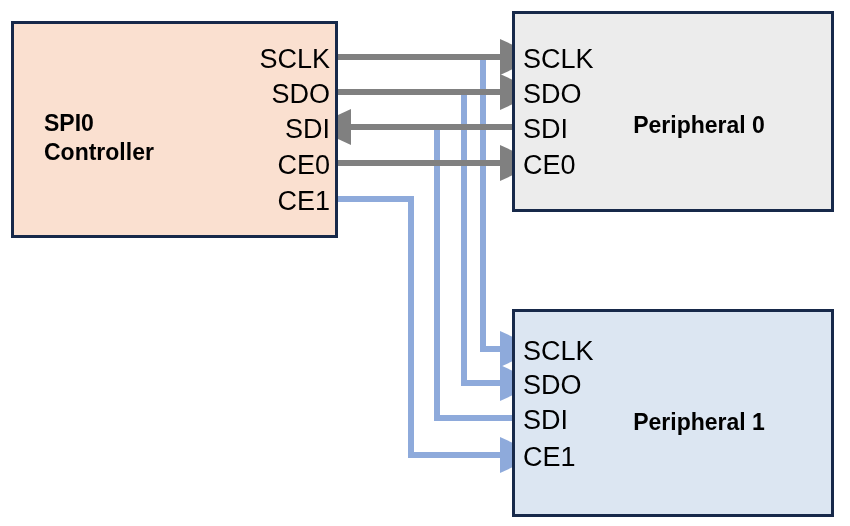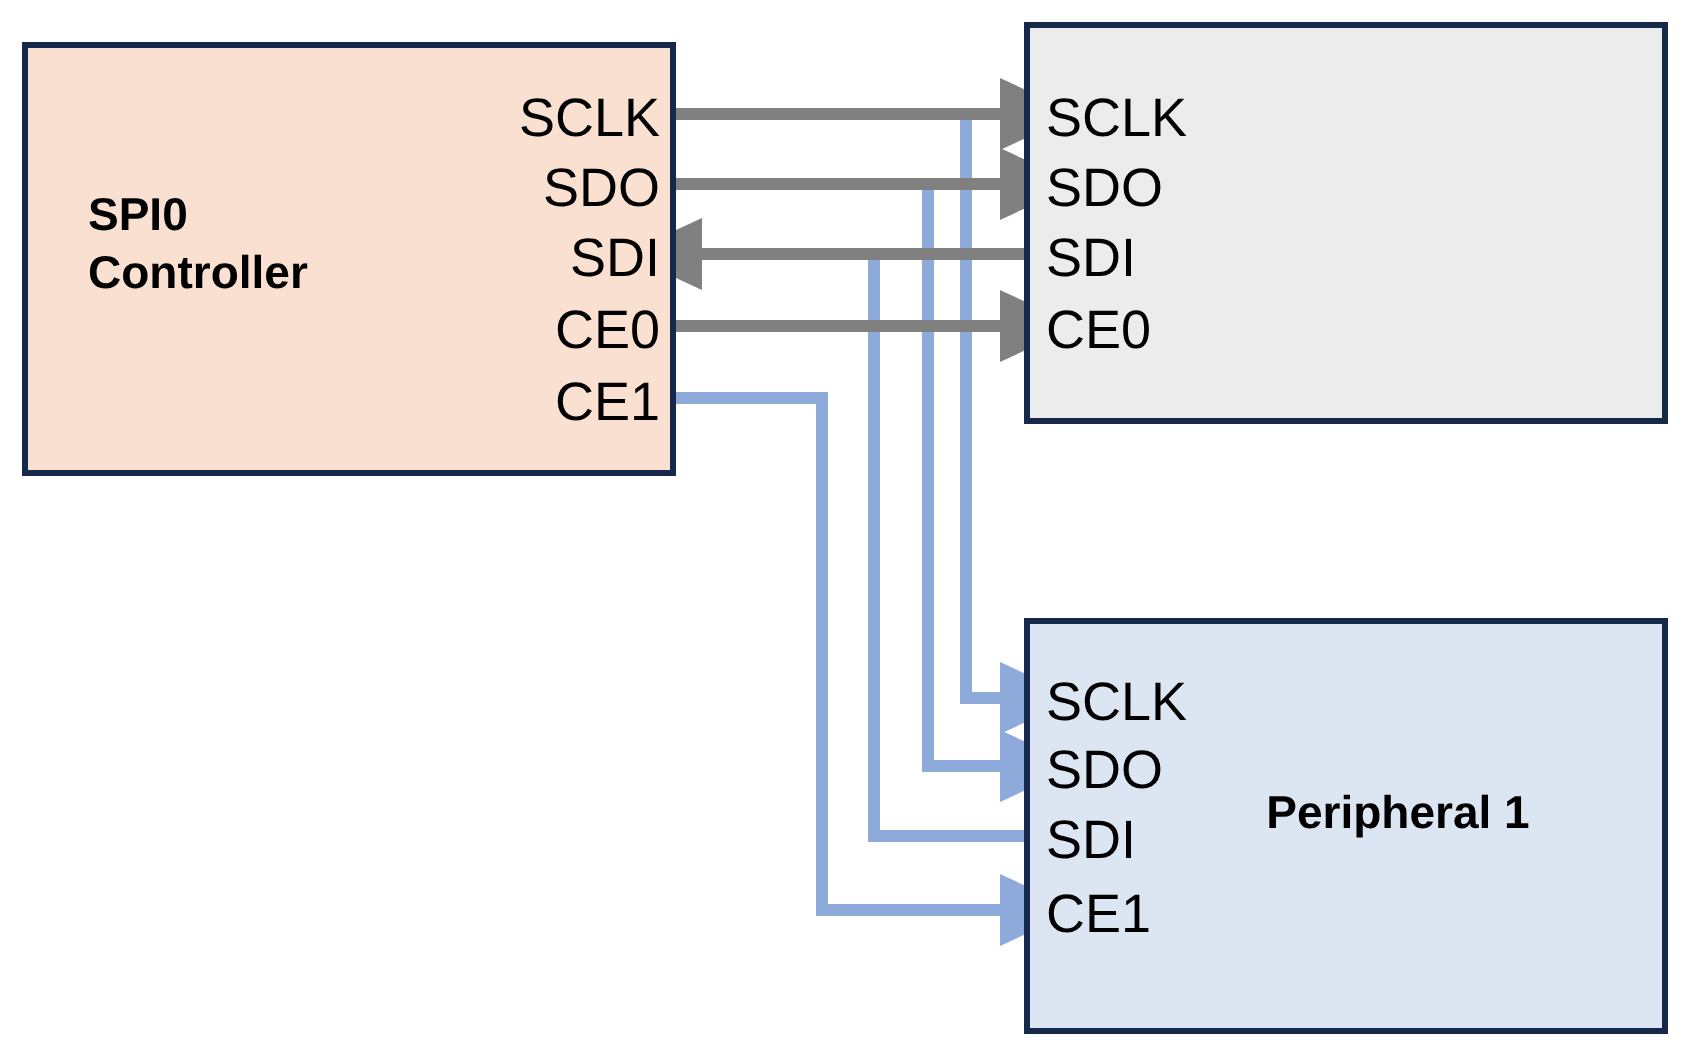--- a/index.html
+++ b/index.html
@@ -41,20 +41,21 @@
     height: 208px;
     background: #dce6f2;
   }
   .block-title {
     position: absolute;
     font-weight: bold;
     font-size: 23px;
     color: #000000;
     line-height: 1.25;
     white-space: pre-line;
+    margin-top: 16px;
   }
   #controller-title {
     left: 44px;
     top: 93px;
     text-align: left;
   }
   #peripheral0-title {
     left: 512px;
     top: 95px;
     width: 322px;
@@ -139,20 +140,21 @@
   <div class="block-title" id="controller-title">SPI0
 Controller</div>
 
   <div class="pin-label pin-right" style="left:220px; top:46px;">SCLK</div>
   <div class="pin-label pin-right" style="left:220px; top:81px;">SDO</div>
   <div class="pin-label pin-right" style="left:220px; top:116px;">SDI</div>
   <div class="pin-label pin-right" style="left:220px; top:152px;">CE0</div>
   <div class="pin-label pin-right" style="left:220px; top:188px;">CE1</div>
 
   <div class="block" id="peripheral0-block"></div>
+  <div class="block-title" id="peripheral0-title">Peripheral 0</div>
 
   <div class="pin-label pin-left" style="left:523px; top:46px;">SCLK</div>
   <div class="pin-label pin-left" style="left:523px; top:81px;">SDO</div>
   <div class="pin-label pin-left" style="left:523px; top:116px;">SDI</div>
   <div class="pin-label pin-left" style="left:523px; top:152px;">CE0</div>
 
   <div class="block" id="peripheral1-block"></div>
   <div class="block-title" id="peripheral1-title">Peripheral 1</div>
 
   <div class="pin-label pin-left" style="left:523px; top:338px;">SCLK</div>

